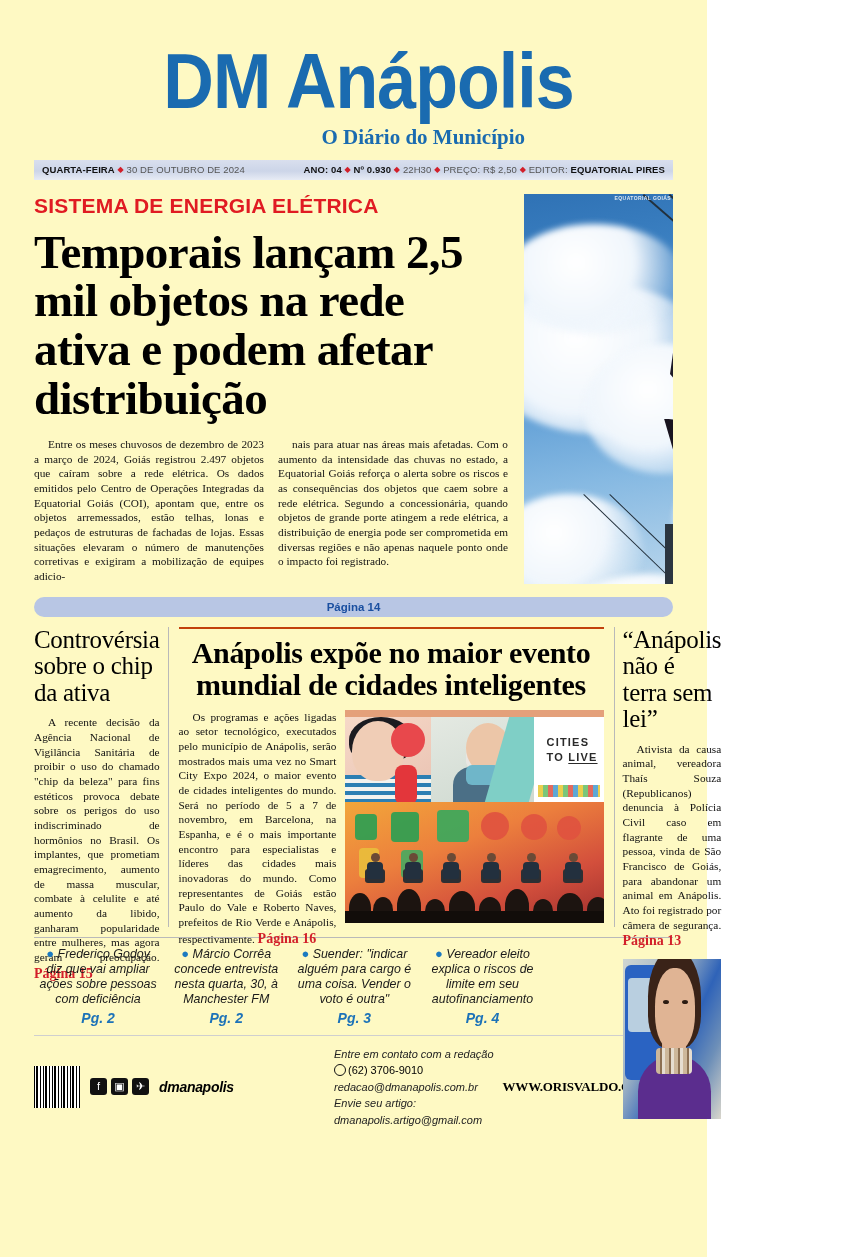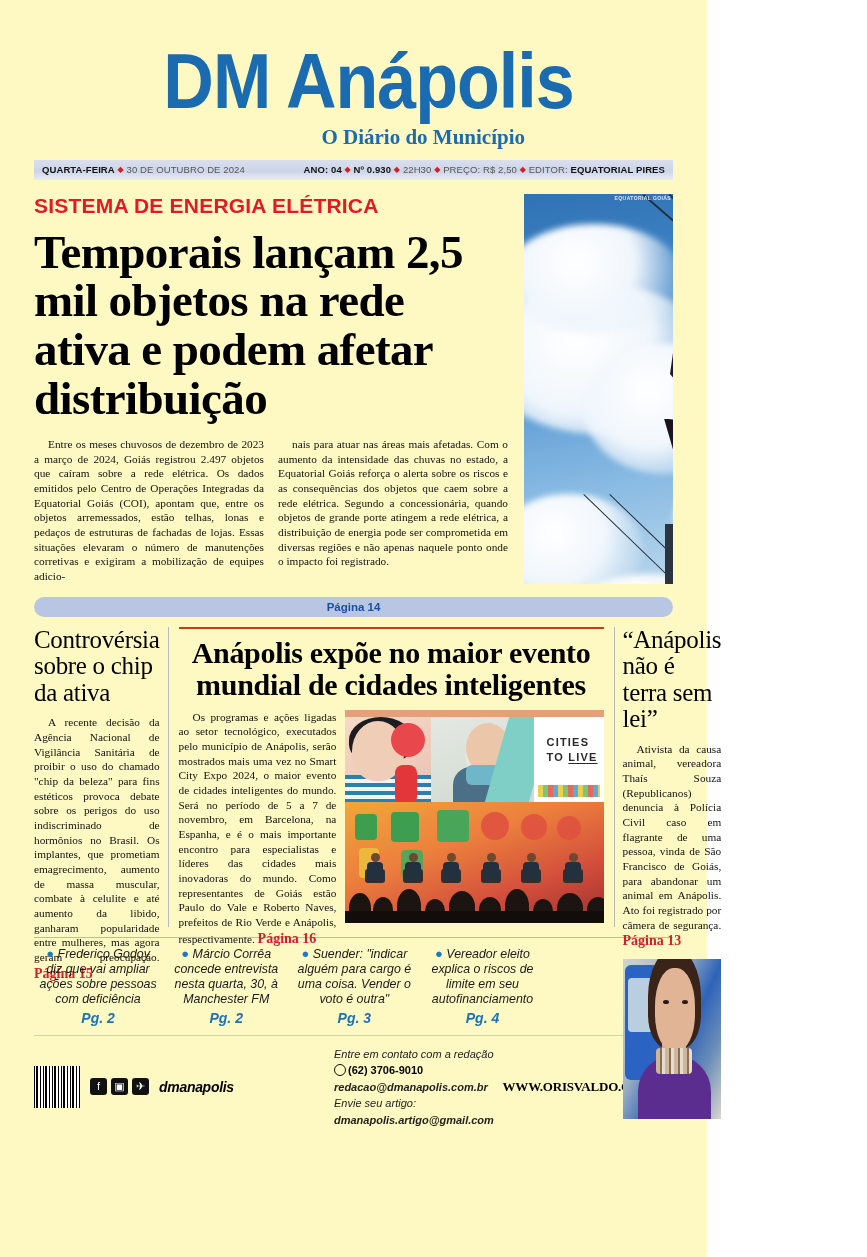--- a/index.html
+++ b/index.html
@@ -285,21 +285,21 @@
     background: repeating-linear-gradient(90deg,#000 0 1px,#fff 1px 2px,#000 2px 4px,#fff 4px 6px,#000 6px 7px,#fff 7px 9px);
   }
   .socials { display:flex; gap:4px; }
   .sbox {
     width: 17px; height: 17px; background: #111; border-radius: 3px;
     color: #fff; font-size: 11px; line-height: 17px; text-align: center;
   }
   .handle { font-weight: bold; font-style: italic; font-size: 14px; letter-spacing: -0.3px; }
   .foot-mid { flex: 1; font-size: 11px; line-height: 1.5; }
   .foot-mid .it { font-style: italic; color: #222; }
-  .foot-mid .bold { font-weight: bold; }
+  .foot-mid .bold { font-weight: normal; }
   .wa {
     display: inline-block; width: 12px; height: 12px; border-radius: 50%;
     border: 1.4px solid #111; position: relative; vertical-align: -2px; margin-right: 2px;
   }
   .foot-right {
     font-family: "Liberation Serif", serif;
     font-weight: bold; font-size: 13px; letter-spacing: -0.2px;
     white-space: nowrap; padding-left: 6px;
   }
 </style>

